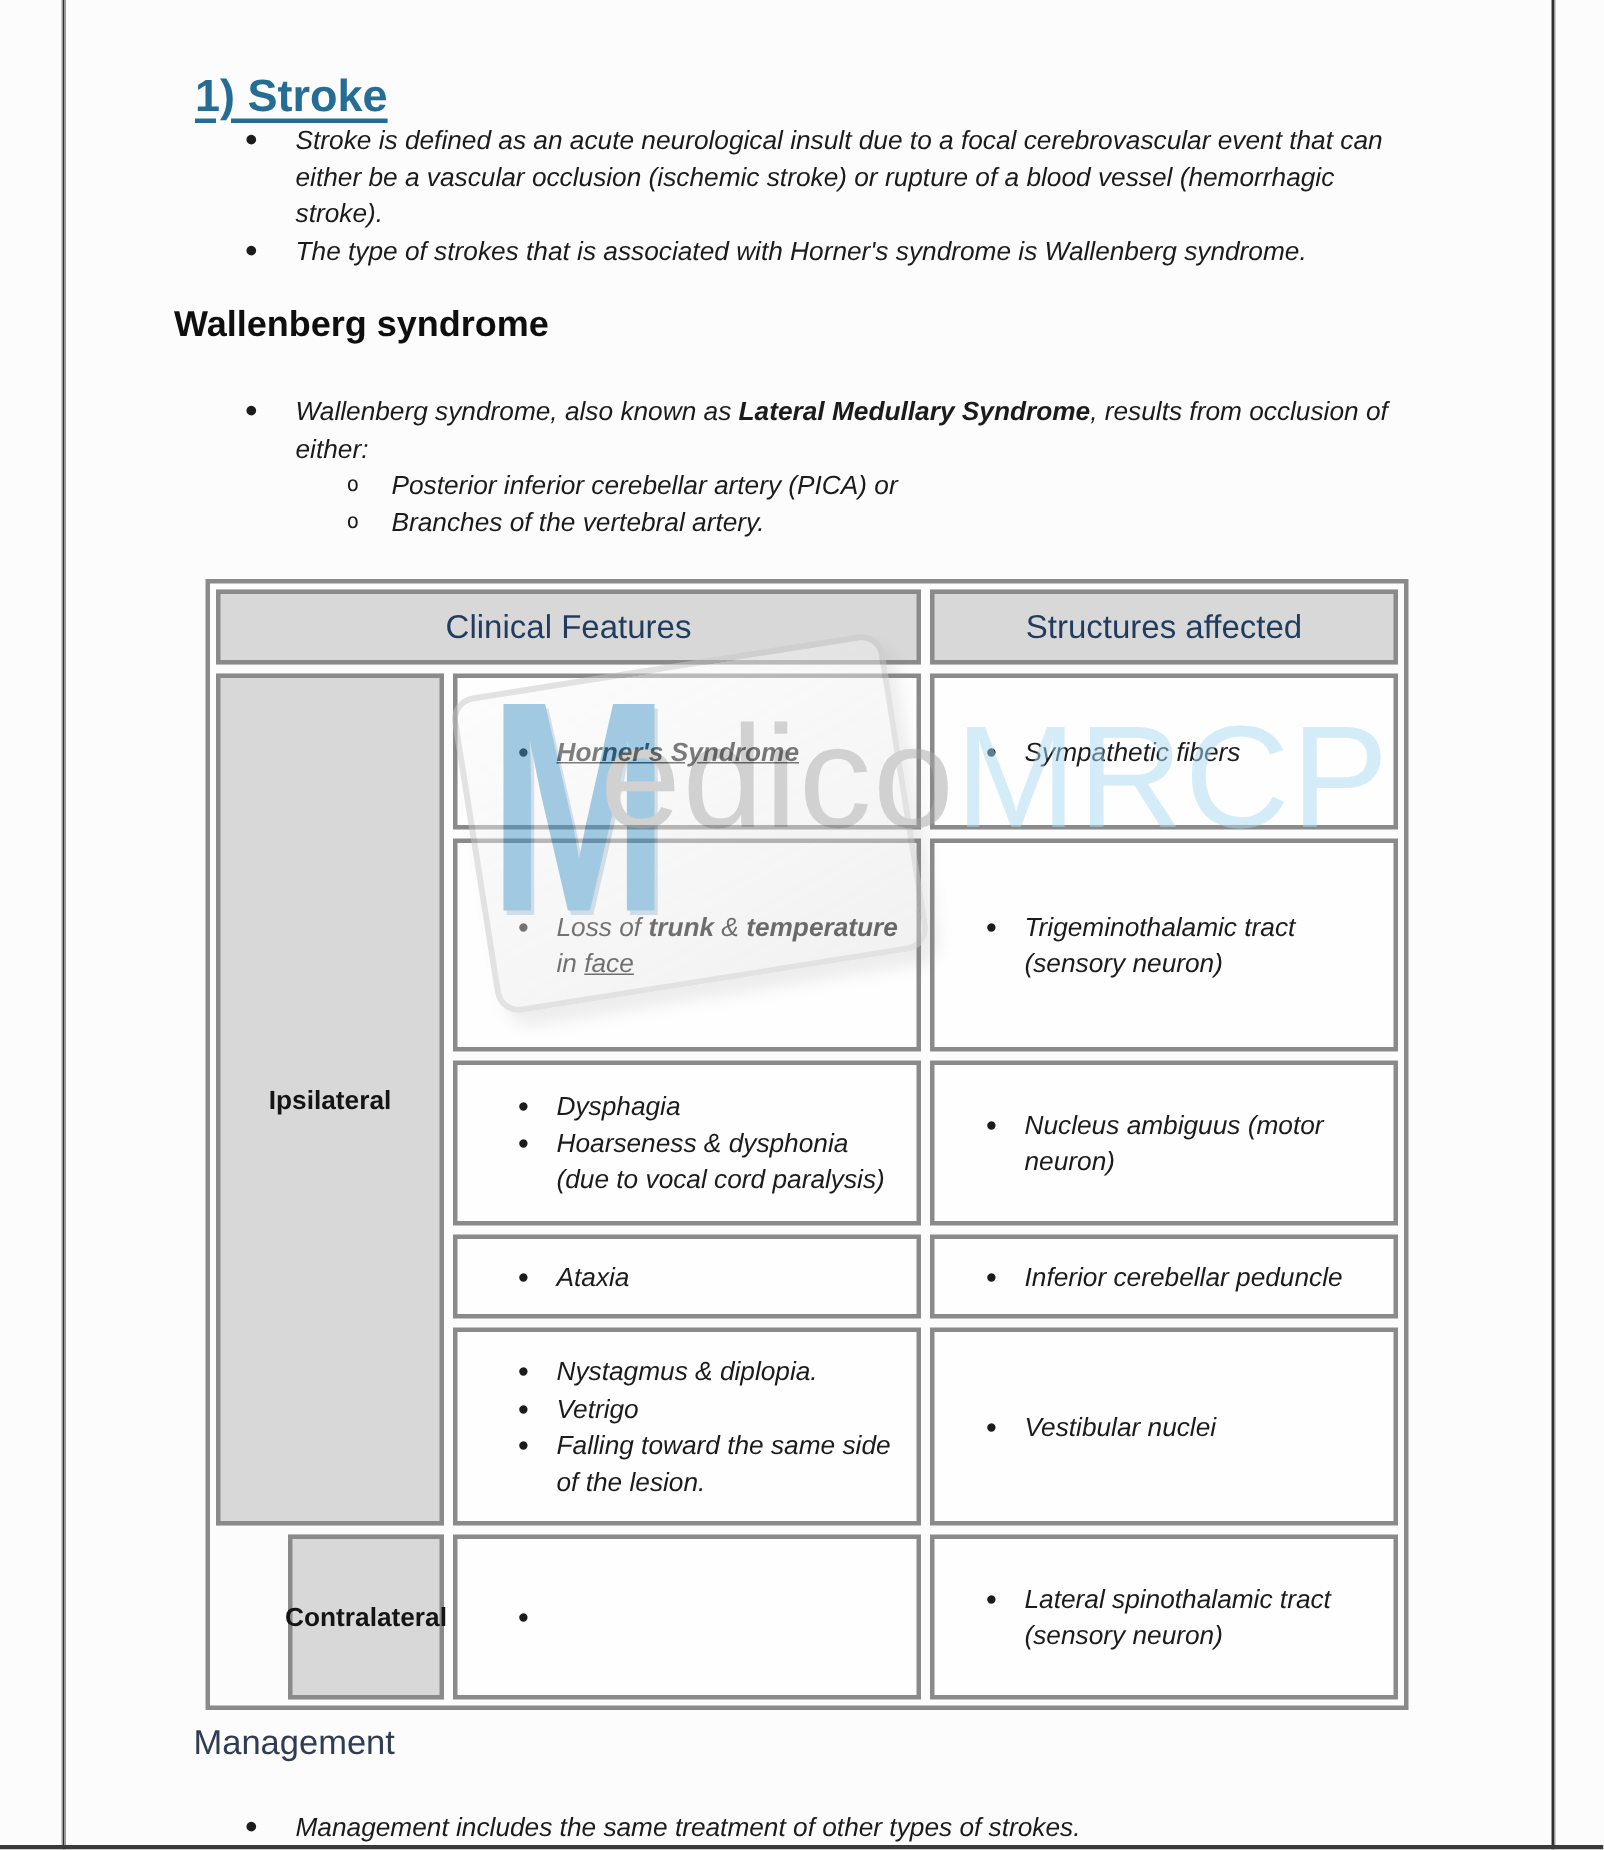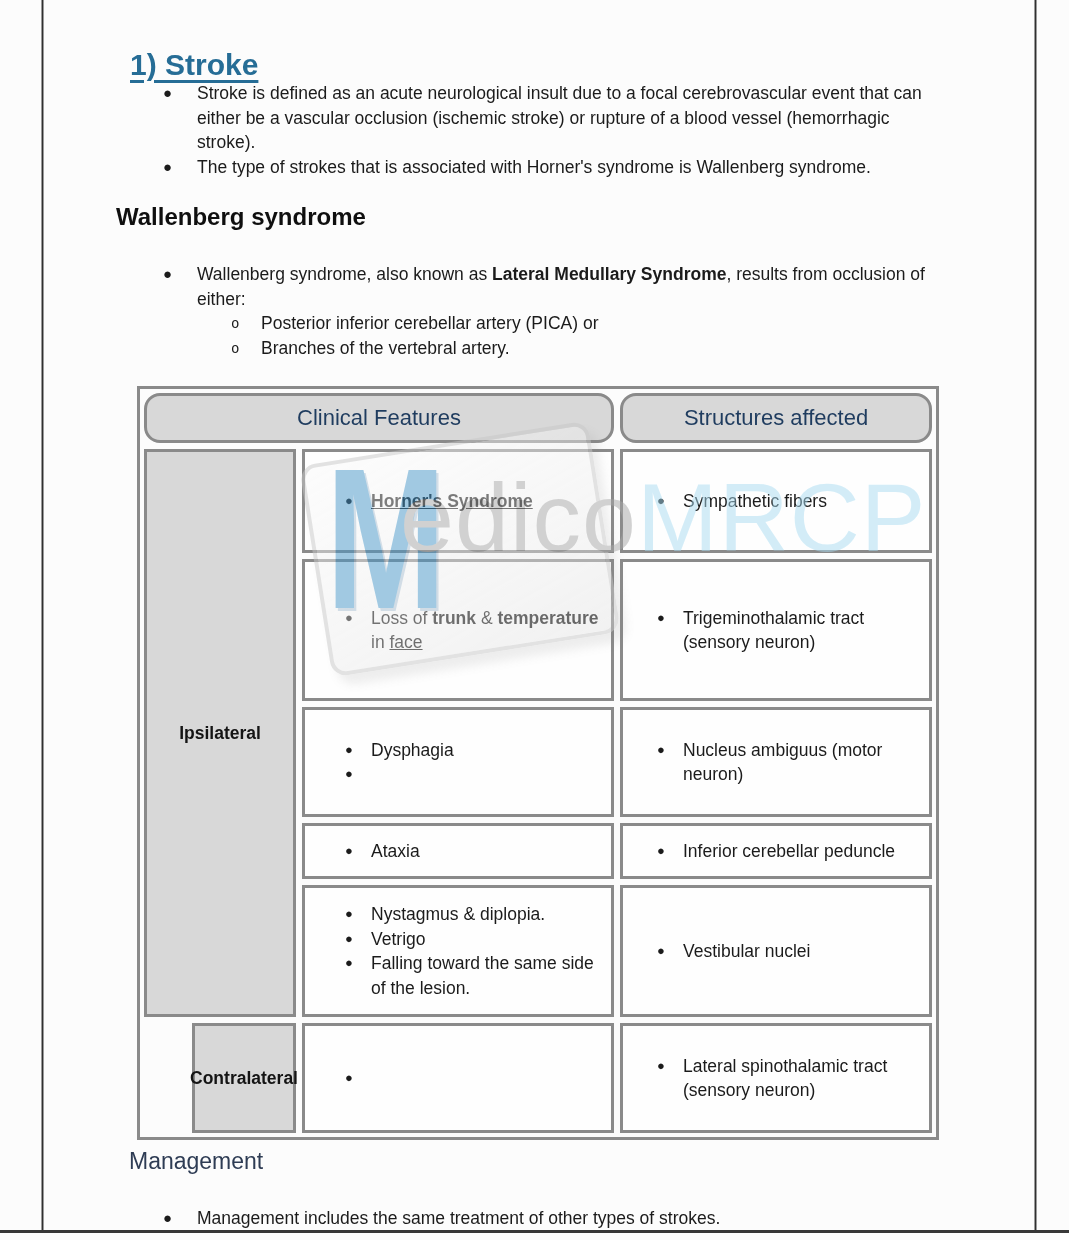--- a/index.html
+++ b/index.html
@@ -35,39 +35,39 @@
     font-size:23px; font-weight:400; color:var(--heading_slate);
   }
 
   
   .flow { position:absolute; font-size:17.5px; line-height:24.5px; color:#1b1b1b; }
   .intro { left:163px; top:81px; width:810px; }
   .wall  { left:163px; top:262px; width:810px; }
   .mgmt  { left:163px; top:1206px; width:810px; }
   .li { display:flex; align-items:flex-start; }
   .li .marker { flex:none; width:34px; font-size:15px; line-height:24.5px; }
-  .li .txt { max-width:740px; }
+  .li .txt { max-width:740px;font-style:italic; }
   .sublist { margin-left:68px; }
   .sub .marker { width:30px; font-size:14px; font-family:"DejaVu Sans Mono", monospace; }
 
   
   .doc-table {
     position:absolute; left:137px; top:386px;
     display:grid;
     grid-template-columns:152px 312px 312px;
     grid-template-rows:50px 104px 142px 110px 56px 132px 110px;
     gap:6px; padding:4px;
     border:3px solid var(--table_border);
     background:#fcfcfc;
     width:max-content;
   }
   .cell { border:3px solid var(--table_border); background:#fefefe; }
   .cell.gray { background:var(--cell_gray); }
   .hdr { display:flex; align-items:center; justify-content:center;
-         font-size:22px; font-weight:500; color:var(--heading_navy);border-radius:16px; }
+         font-size:22px; font-weight:500; color:var(--heading_navy); }
   .hdr1 { grid-column:1/3; grid-row:1; }
   .hdr2 { grid-column:3; grid-row:1; }
   .lbl { display:flex; align-items:center; justify-content:center;
          font-size:17.5px; font-weight:700; color:#141414; }
   .lbl1 { grid-column:1; grid-row:2/7; }
   .lbl2 { grid-column:1; grid-row:7;margin-left:48px; }
   .tcell { display:flex; align-items:center; padding:6px 8px; }
   .tcell .inner { width:100%; }
   .tcell .li .marker { width:30px; padding-left:4px; font-size:13px; }
   .tcell.features { padding-left:36px; }
@@ -166,20 +166,21 @@
       </div>
     </div>
     <div class="cell tcell features" style="grid-area: 4 / 2;">
       <div class="inner">
         <div class="li">
           <span class="marker">●</span>
           <span class="txt"><span>Dysphagia</span></span>
         </div>
         <div class="li">
           <span class="marker">●</span>
+          <span class="txt"><span>Hoarseness &amp; dysphonia</span><br><span>(due to vocal cord paralysis)</span></span>
         </div>
       </div>
     </div>
     <div class="cell tcell structures" style="grid-area: 4 / 3;">
       <div class="inner">
         <div class="li">
           <span class="marker">●</span>
           <span class="txt"><span>Nucleus ambiguus (motor</span><br><span>neuron)</span></span>
         </div>
       </div>

